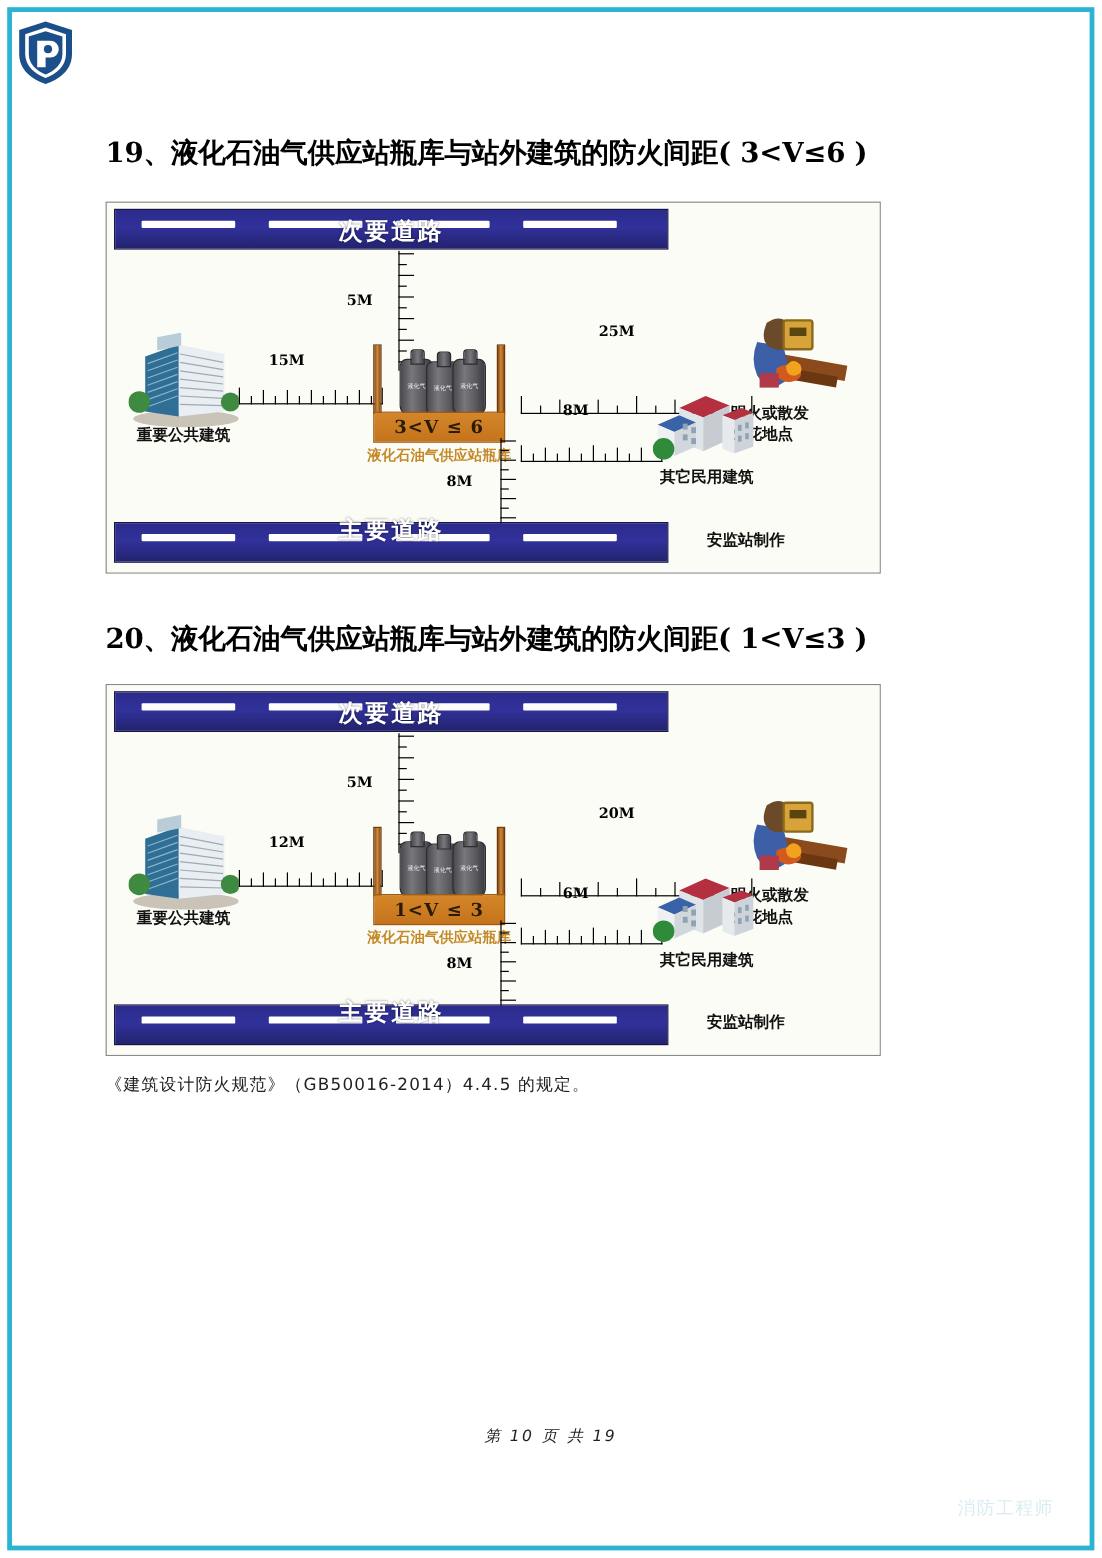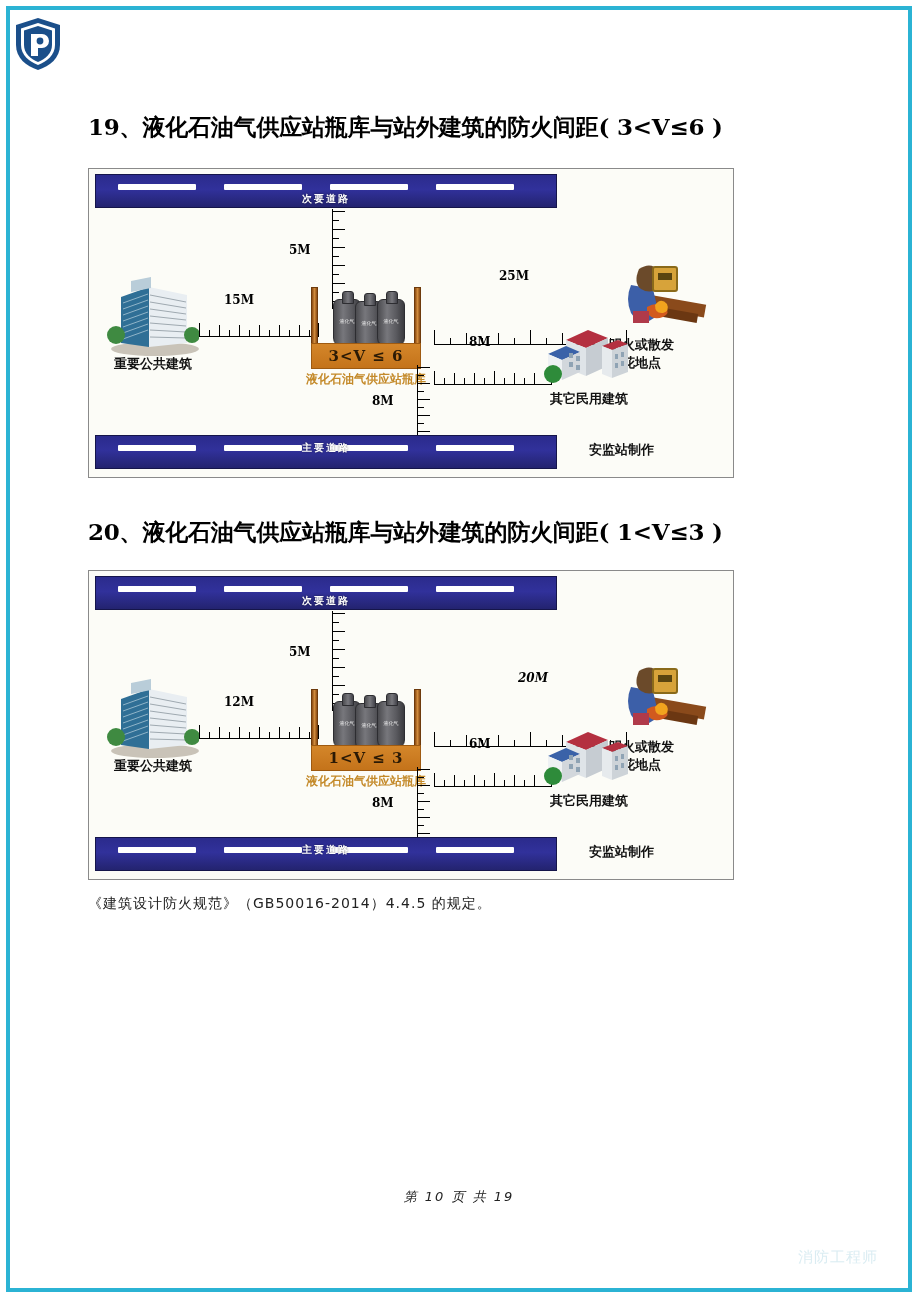--- a/index.html
+++ b/index.html
@@ -101,21 +101,21 @@
     background: #ffffff;
     border-radius: 1px;
   }
   .road .road-label {
     position: absolute;
     left: 0; right: 0;
     bottom: -2px;
     text-align: center;
     font-family: "DejaVu Serif", serif;
     font-weight: bold;
-    font-size: 10px;
+    font-size: 20px;
     color: #ffffff;
     text-shadow: 0 0 2px rgba(0,0,0,.55);
     letter-spacing: 2px;
   }
   .road.top .road-label { bottom: 1px; }
   .road.bottom .road-label { bottom: 13px; }
 
   
   .ruler-h {
     position: absolute;
@@ -603,21 +603,21 @@
       <div class="t" style="left:64px;height:12px;"></div>
       <div class="t" style="left:80px;height:7px;"></div>
       <div class="t" style="left:96px;height:15px;"></div>
       <div class="t" style="left:112px;height:7px;"></div>
       <div class="t" style="left:128px;height:12px;"></div>
       <div class="t" style="left:144px;height:7px;"></div>
       <div class="t" style="left:160px;height:12px;"></div>
       <div class="t" style="left:176px;height:7px;"></div>
       <div class="t" style="left:192px;height:15px;"></div>
     </div>
-    <div class="dim-label" style="left:429px; top:100px;font-style:italic;">20M</div>
+    <div class="dim-label" style="left:410px; top:100px;">20M</div>
 
     <div class="welder" style="left:528px; top:92px;">
       <svg width="92" height="74" viewBox="0 0 92 74">
         <rect x="34" y="34" width="56" height="13" fill="#8a4a1b" transform="rotate(10 34 34)"></rect>
         <rect x="30" y="44" width="52" height="9" fill="#6b3712" transform="rotate(10 30 44)"></rect>
         <path d="M14 24 q-6 14 0 28 q6 10 18 8 l10 -6 l-6 -26 z" fill="#3c5fa8"></path>
         <path d="M22 8 q12 -8 20 2 q6 8 0 16 q-8 8 -18 2 q-8 -6 -2 -20z" fill="#6b4a2a"></path>
         <rect x="36" y="6" width="24" height="24" rx="2" fill="#d7a33a" stroke="#8a6a1a" stroke-width="2"></rect>
         <rect x="41" y="12" width="14" height="7" fill="#5a4510"></rect>
         <path d="M30 46 q10 -6 18 0 q6 6 -2 10 q-10 4 -16 -4z" fill="#d25a1e"></path>

